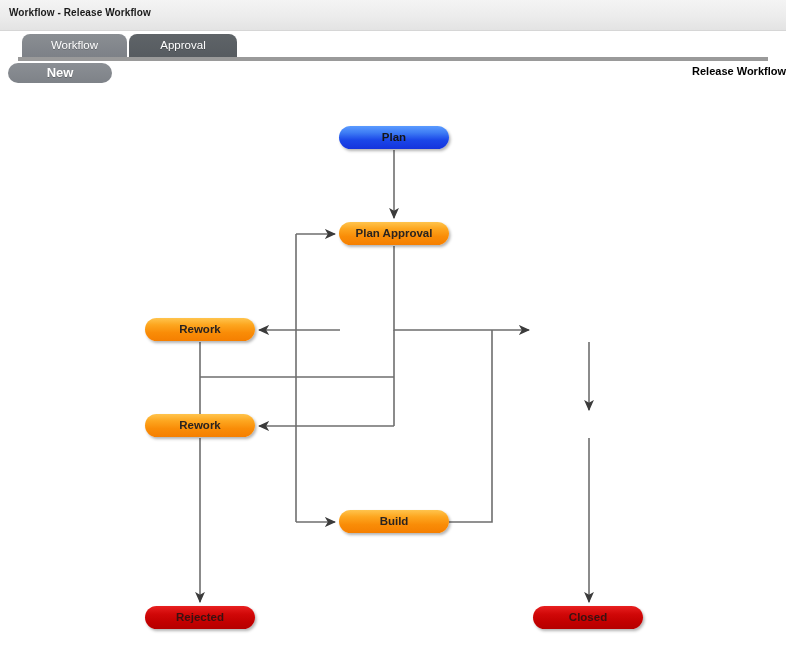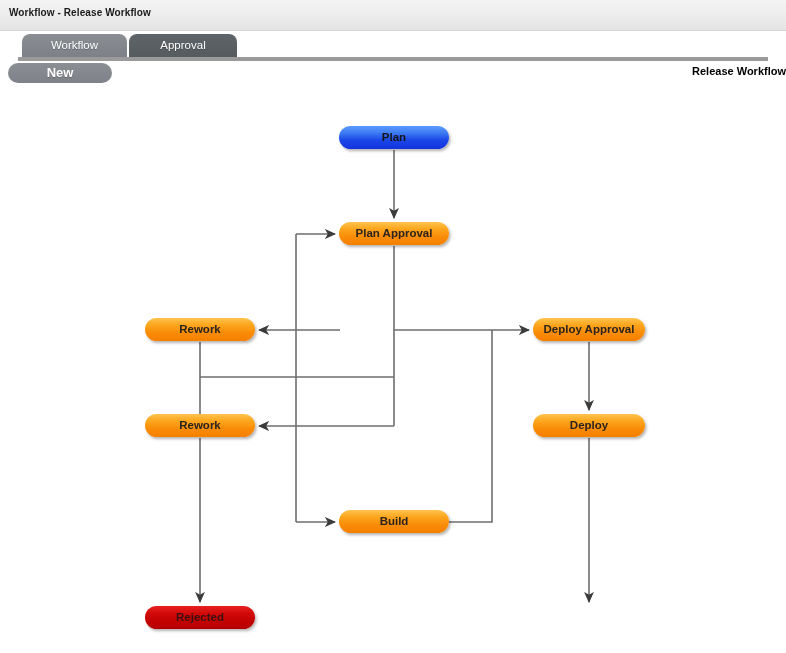--- a/index.html
+++ b/index.html
@@ -199,19 +199,18 @@
       <path d="M 589 254 L 589 322" stroke="#6e6e6e" marker-end="url(#arrowDark)"></path>
 
       <path d="M 589 350 L 589 514" stroke="#6e6e6e" marker-end="url(#arrowDark)"></path>
 
     </g>
   </svg>
 
   <div class="node node-blue" style="left:339px; top:38px;  width:110px;">Plan</div>
   <div class="node node-orange" style="left:339px; top:134px; width:110px;">Plan Approval</div>
   <div class="node node-orange" style="left:145px; top:230px; width:110px;">Rework</div>
-  <div class="node node-orange" style="left:533px; top:230px; width:112px;">Deploy Approval</div>
   <div class="node node-orange" style="left:145px; top:326px; width:110px;">Rework</div>
-  <div class="node node-orange" style="left:533px; top:326px; width:112px;">Deploy</div>
   <div class="node node-orange" style="left:339px; top:422px; width:110px;">Build</div>
   <div class="node node-red" style="left:145px; top:518px; width:110px;">Rejected</div>
+  <div class="node node-red" style="left:533px; top:518px; width:110px;">Closed</div>
 
 </div>
 
 </body></html>

